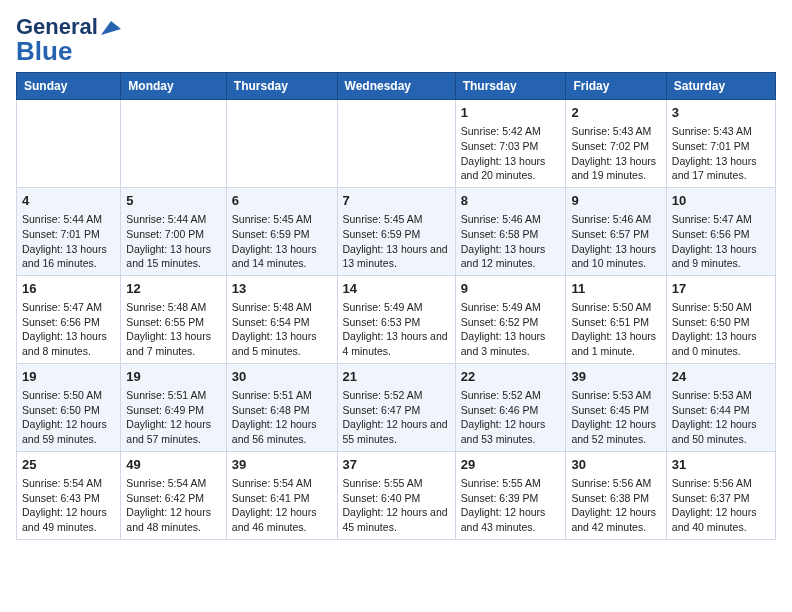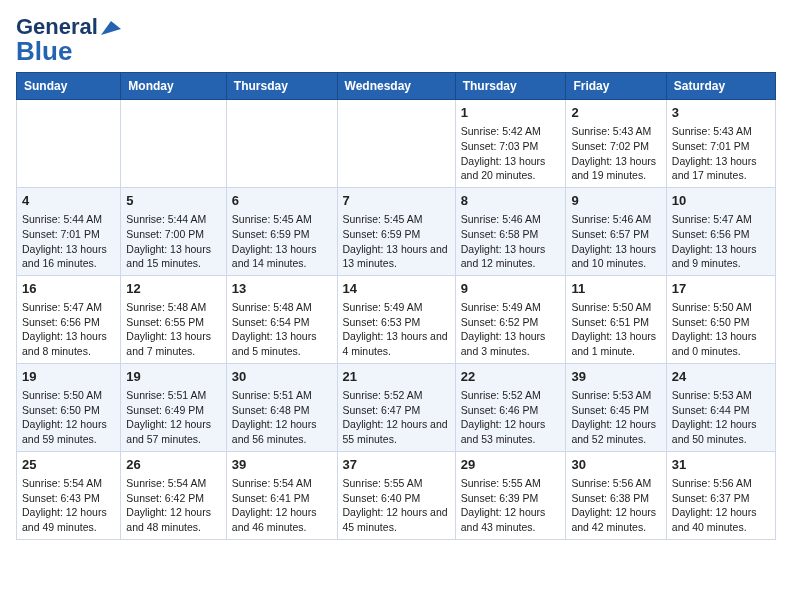--- a/index.html
+++ b/index.html
@@ -203,21 +203,21 @@
 Sunset: 6:45 PM
 Daylight: 12 hours and 52 minutes.</span></td>
         <td><span class="day-num">24</span><span style="white-space: pre-line;">Sunrise: 5:53 AM
 Sunset: 6:44 PM
 Daylight: 12 hours and 50 minutes.</span></td>
       </tr>
       <tr>
         <td><span class="day-num">25</span><span style="white-space: pre-line;">Sunrise: 5:54 AM
 Sunset: 6:43 PM
 Daylight: 12 hours and 49 minutes.</span></td>
-        <td><span class="day-num">26</span><span style="white-space: pre-line;">Sunrise: 5:54 AM
+        <td><span class="day-num">49</span><span style="white-space: pre-line;">Sunrise: 5:54 AM
 Sunset: 6:42 PM
 Daylight: 12 hours and 48 minutes.</span></td>
         <td><span class="day-num">39</span><span style="white-space: pre-line;">Sunrise: 5:54 AM
 Sunset: 6:41 PM
 Daylight: 12 hours and 46 minutes.</span></td>
         <td><span class="day-num">37</span><span style="white-space: pre-line;">Sunrise: 5:55 AM
 Sunset: 6:40 PM
 Daylight: 12 hours and 45 minutes.</span></td>
         <td><span class="day-num">29</span><span style="white-space: pre-line;">Sunrise: 5:55 AM
 Sunset: 6:39 PM

